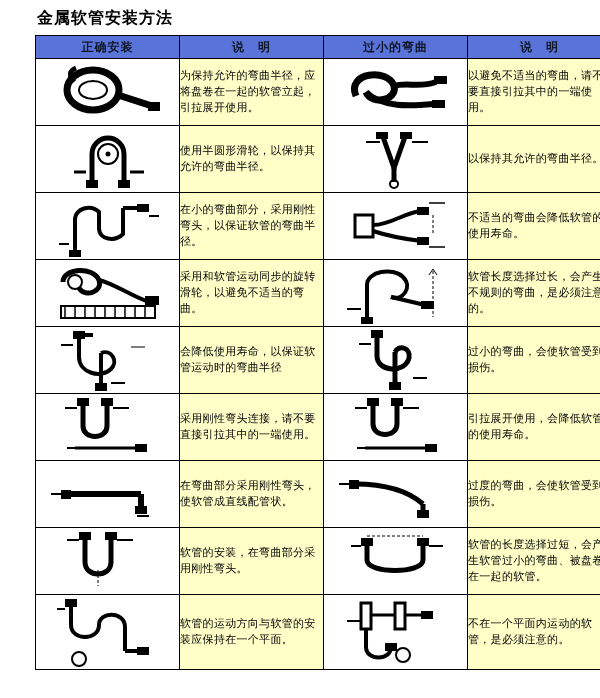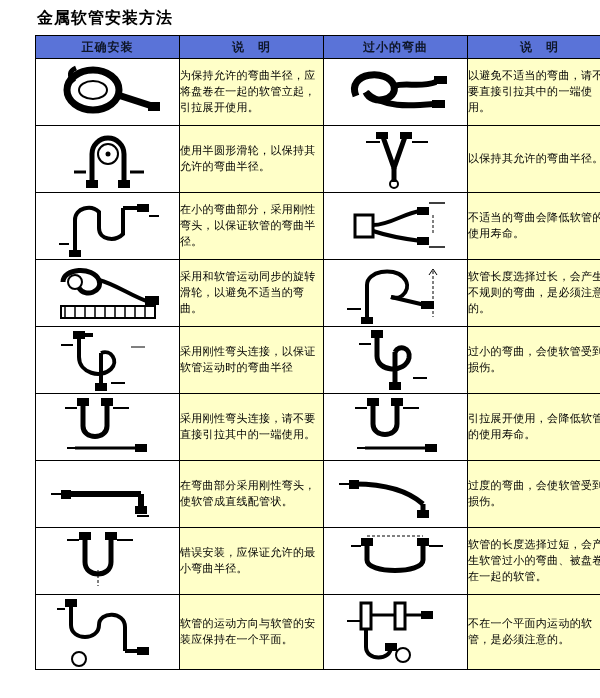--- a/index.html
+++ b/index.html
@@ -198,21 +198,21 @@
           <svg class="art" width="126" height="66" viewBox="0 0 126 66">
             <path d="M34 8 L34 30 C34 46 56 52 66 42 C74 34 66 22 56 26" fill="none" stroke="#000" stroke-width="4"></path>
             <path d="M34 8 L48 8" stroke="#000" stroke-width="4"></path>
             <rect x="28" y="4" width="12" height="8" fill="#000"></rect>
             <path d="M56 26 L56 60" fill="none" stroke="#000" stroke-width="4"></path>
             <rect x="50" y="56" width="12" height="8" fill="#000"></rect>
             <path d="M16 18 L28 18 M66 56 L80 56" stroke="#000" stroke-width="2"></path>
             <path d="M86 20 L100 20" stroke="#000" stroke-width="1"></path>
           </svg>
         </td>
-        <td class="txt-cell">采用刚性弯头连接，以保证软管运动时的弯曲半径</td>
+        <td class="txt-cell">会降低使用寿命，以保证软管运动时的弯曲半径</td>
         <td class="img-cell">
           <svg class="art" width="126" height="64" viewBox="0 0 126 64">
             <path d="M44 6 L44 28 C44 44 72 46 76 30 C78 20 66 16 62 24" fill="none" stroke="#000" stroke-width="5"></path>
             <rect x="38" y="2" width="12" height="8" fill="#000"></rect>
             <path d="M62 24 L62 56" stroke="#000" stroke-width="5"></path>
             <rect x="56" y="54" width="12" height="8" fill="#000"></rect>
             <path d="M26 16 L38 16 M80 50 L94 50" stroke="#000" stroke-width="2"></path>
           </svg>
         </td>
         <td class="txt-cell">过小的弯曲，会使软管受到损伤。</td>
@@ -271,21 +271,21 @@
       <tr>
         <td class="img-cell">
           <svg class="art" width="126" height="62" viewBox="0 0 126 62">
             <path d="M40 6 L40 32 C40 48 66 48 66 32 L66 6" fill="none" stroke="#000" stroke-width="5"></path>
             <rect x="34" y="2" width="12" height="8" fill="#000"></rect>
             <rect x="60" y="2" width="12" height="8" fill="#000"></rect>
             <path d="M22 10 L34 10 M72 10 L88 10" stroke="#000" stroke-width="2"></path>
             <path d="M53 40 L53 56" stroke="#000" stroke-width="1" stroke-dasharray="3 2"></path>
           </svg>
         </td>
-        <td class="txt-cell">错误安装，应保证允许的最小弯曲半径。</td>
+        <td class="txt-cell">软管的安装，在弯曲部分采用刚性弯头。</td>
         <td class="img-cell">
           <svg class="art" width="126" height="62" viewBox="0 0 126 62">
             <path d="M34 12 L34 30 C34 44 90 44 90 30 L90 12" fill="none" stroke="#000" stroke-width="5"></path>
             <rect x="28" y="8" width="12" height="8" fill="#000"></rect>
             <rect x="84" y="8" width="12" height="8" fill="#000"></rect>
             <path d="M18 16 L28 16 M96 16 L110 16" stroke="#000" stroke-width="2"></path>
             <path d="M34 6 L90 6" stroke="#000" stroke-width="1" stroke-dasharray="3 2"></path>
           </svg>
         </td>
         <td class="txt-cell">软管的长度选择过短，会产生软管过小的弯曲、被盘卷在一起的软管。</td>

